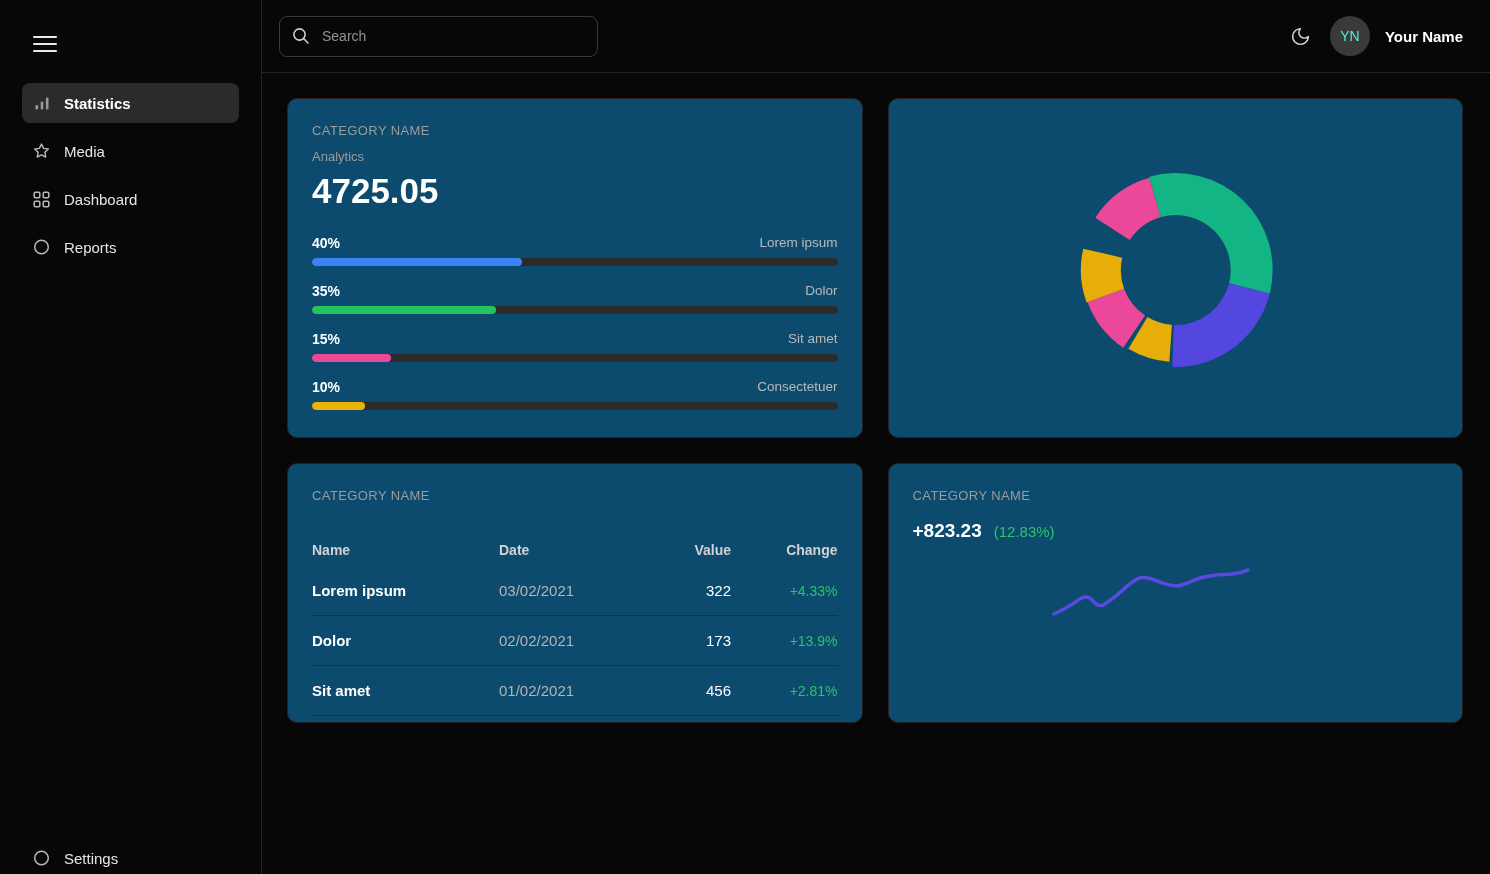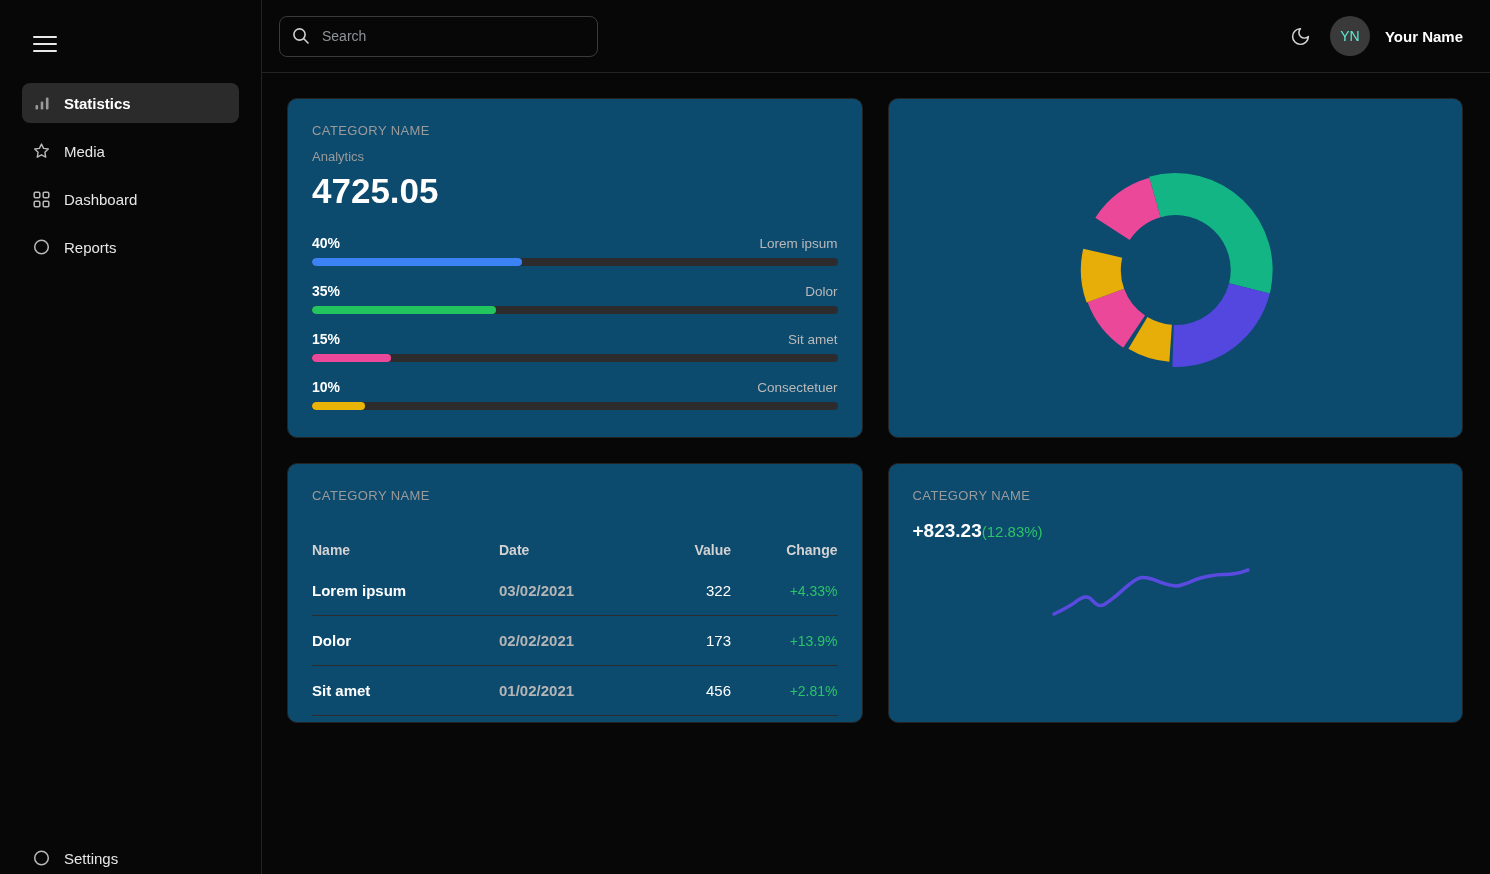--- a/index.html
+++ b/index.html
@@ -38,42 +38,42 @@
            grid-template-rows:340px 260px;gap:25px;box-sizing:border-box;align-content:start;}
   .card{background:#0c4a6e;border:1px solid #232323;border-radius:10px;box-sizing:border-box;
         position:relative;padding:24px;overflow:hidden;}
   .cat{font-size:13px;color:#9b9b9b;letter-spacing:.4px;}
 
   
   .sub{font-size:13px;color:#9b9b9b;margin-top:11px;}
   .big{font-size:35px;font-weight:bold;color:#fff;margin-top:7px;}
   .bars{margin-top:24px;}
   .bar-row{margin-bottom:17px;}
-  .bar-labels{display:flex;justify-content:space-between;align-items:center;font-size:14px;}
+  .bar-labels{display:flex;justify-content:space-between;align-items:flex-start;font-size:14px;}
   .pct{font-weight:bold;color:#fff;}
   .blabel{color:#b9b9b9;font-size:13.5px;}
   .track{margin-top:7px;height:8px;border-radius:4px;background:#2c2c2e;overflow:hidden;}
   .fill{height:100%;border-radius:4px;}
 
   
   .card-donut svg{position:absolute;inset:0;width:100%;height:100%;}
 
   
   .trow{display:grid;grid-template-columns:187px 145px 87px 1fr;align-items:center;}
   .thead{margin-top:19px;height:36px;font-size:14px;font-weight:bold;color:#d2d2d2;align-items:end;
          padding-bottom:8px;}
   .thead .c3,.thead .c4,.drow .c3,.drow .c4{text-align:right;}
   .drow{height:49px;border-bottom:1px solid #2c2c2c;font-size:15px;}
   .cell-name{font-weight:bold;color:#fff;}
-  .cell-date{color:#b5b5b5;font-weight:bold;}
+  .cell-date{color:#b5b5b5;}
   .cell-value{color:#fff;}
   .cell-change{font-size:14px;}
 
   
-  .trend-value{margin-top:17px;display:flex;align-items:baseline;gap:0;}
+  .trend-value{margin-top:17px;display:flex;align-items:baseline;gap:12px;}
   .tv-main{font-size:19px;font-weight:bold;color:#fff;}
   .tv-change{font-size:15px;}
   .spark{position:absolute;left:163px;top:103px;width:198px;height:52px;overflow:visible;}
 </style>
 </head>
 <body>
 
 <div class="app">
 
   <aside class="sidebar">

